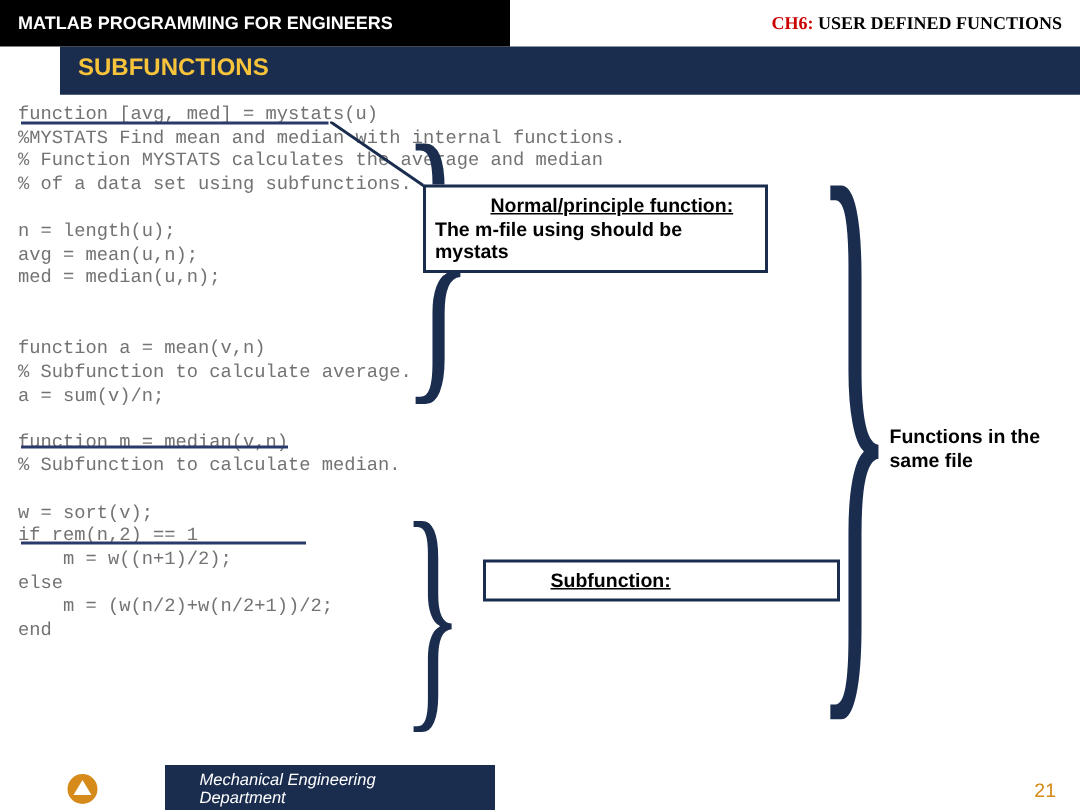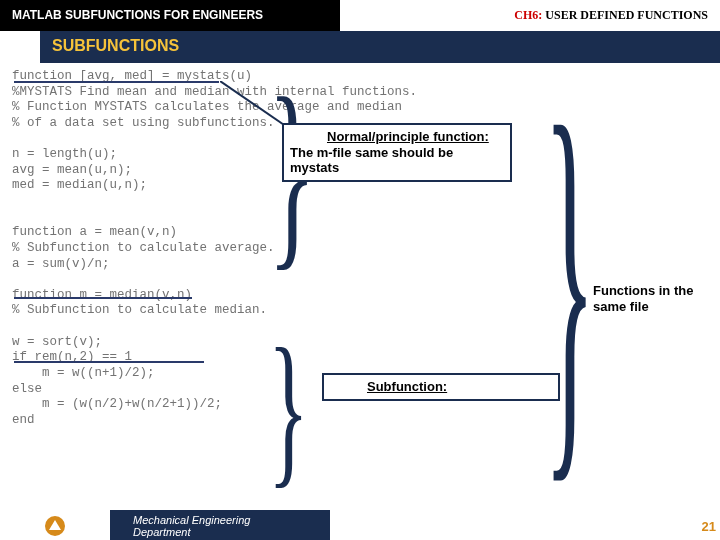--- a/index.html
+++ b/index.html
@@ -19,27 +19,27 @@
   .callout.c1 { left: 282px; top: 60px; width: 230px; }
   .callout .title { text-decoration: underline; padding-left: 37px; }
   .callout.c2 { left: 322px; top: 310px; width: 238px; }
   .sidebox { position: absolute; right: 12px; top: 220px; width: 115px; font-weight: bold; font-size: 13px; line-height: 1.2; }
   .brace1 { position: absolute; left: 268px; top: 4px; font-size: 200px; line-height: 200px; color: #1a2d4f; font-family: "Times New Roman", serif; transform: scaleX(0.5) scaleY(1.05); transform-origin: left top; }
   .brace-big { position: absolute; right: 125px; top: 0px; font-size: 430px; line-height: 430px; color: #1a2d4f; font-family: "Times New Roman", serif; transform: scaleX(0.25) scaleY(1.0); transform-origin: right top; }
   .brace2 { position: absolute; left: 268px; top: 260px; font-size: 170px; line-height: 170px; color: #1a2d4f; font-family: "Times New Roman", serif; transform: scaleX(0.5) scaleY(1.0); transform-origin: left top; }
   .footer { position: absolute; bottom: 0; left: 0; right: 0; height: 28px; display: flex; align-items: center; }
   .footer-logo { width: 110px; height: 28px; display: flex; align-items: center; justify-content: center; font-size: 7px; color: #8a4a1a; }
   .footer-bar { background: #1a2d4f; color: #fff; font-size: 11px; font-style: italic; padding: 4px 23px; width: 220px; }
-  .footer-right { flex: 1; text-align: right; padding-right: 4px; color: #d68a1a; font-size: 13px; font-weight: bold; }
+  .footer-right { flex: 1; text-align: right; padding-right: 16px; color: #d68a1a; font-size: 13px; }
 </style>
 </head>
 <body>
 
 <div class="header">
-  <div class="header-left">MATLAB SUBFUNCTIONS FOR ENGINEERS</div>
+  <div class="header-left">MATLAB PROGRAMMING FOR ENGINEERS</div>
   <div class="header-right">
     <span class="chnum">CH6:</span><span> USER DEFINED FUNCTIONS</span>
   </div>
 </div>
 
 <div class="subheader">SUBFUNCTIONS</div>
 
 <div class="content">
   <pre class="code">function [avg, med] = mystats(u)
 %MYSTATS Find mean and median with internal functions.
@@ -72,21 +72,21 @@
   <div class="brace1">}</div>
   <div class="brace2">}</div>
   <div class="brace-big">}</div>
 
   <svg class="arrow-line" viewBox="0 0 90 60">
     <line x1="0" y1="0" x2="70" y2="48" stroke="#1a2d4f" stroke-width="2"></line>
   </svg>
 
   <div class="callout c1">
     <span class="title">Normal/principle function:</span><br>
-    <span>The m-file same should be mystats</span>
+    <span>The m-file using should be mystats</span>
   </div>
 
   <div class="callout c2">
     <span class="title">Subfunction:</span><br>
   </div>
 
   <div class="sidebox">Functions in the same file</div>
 </div>
 
 <div class="footer">

